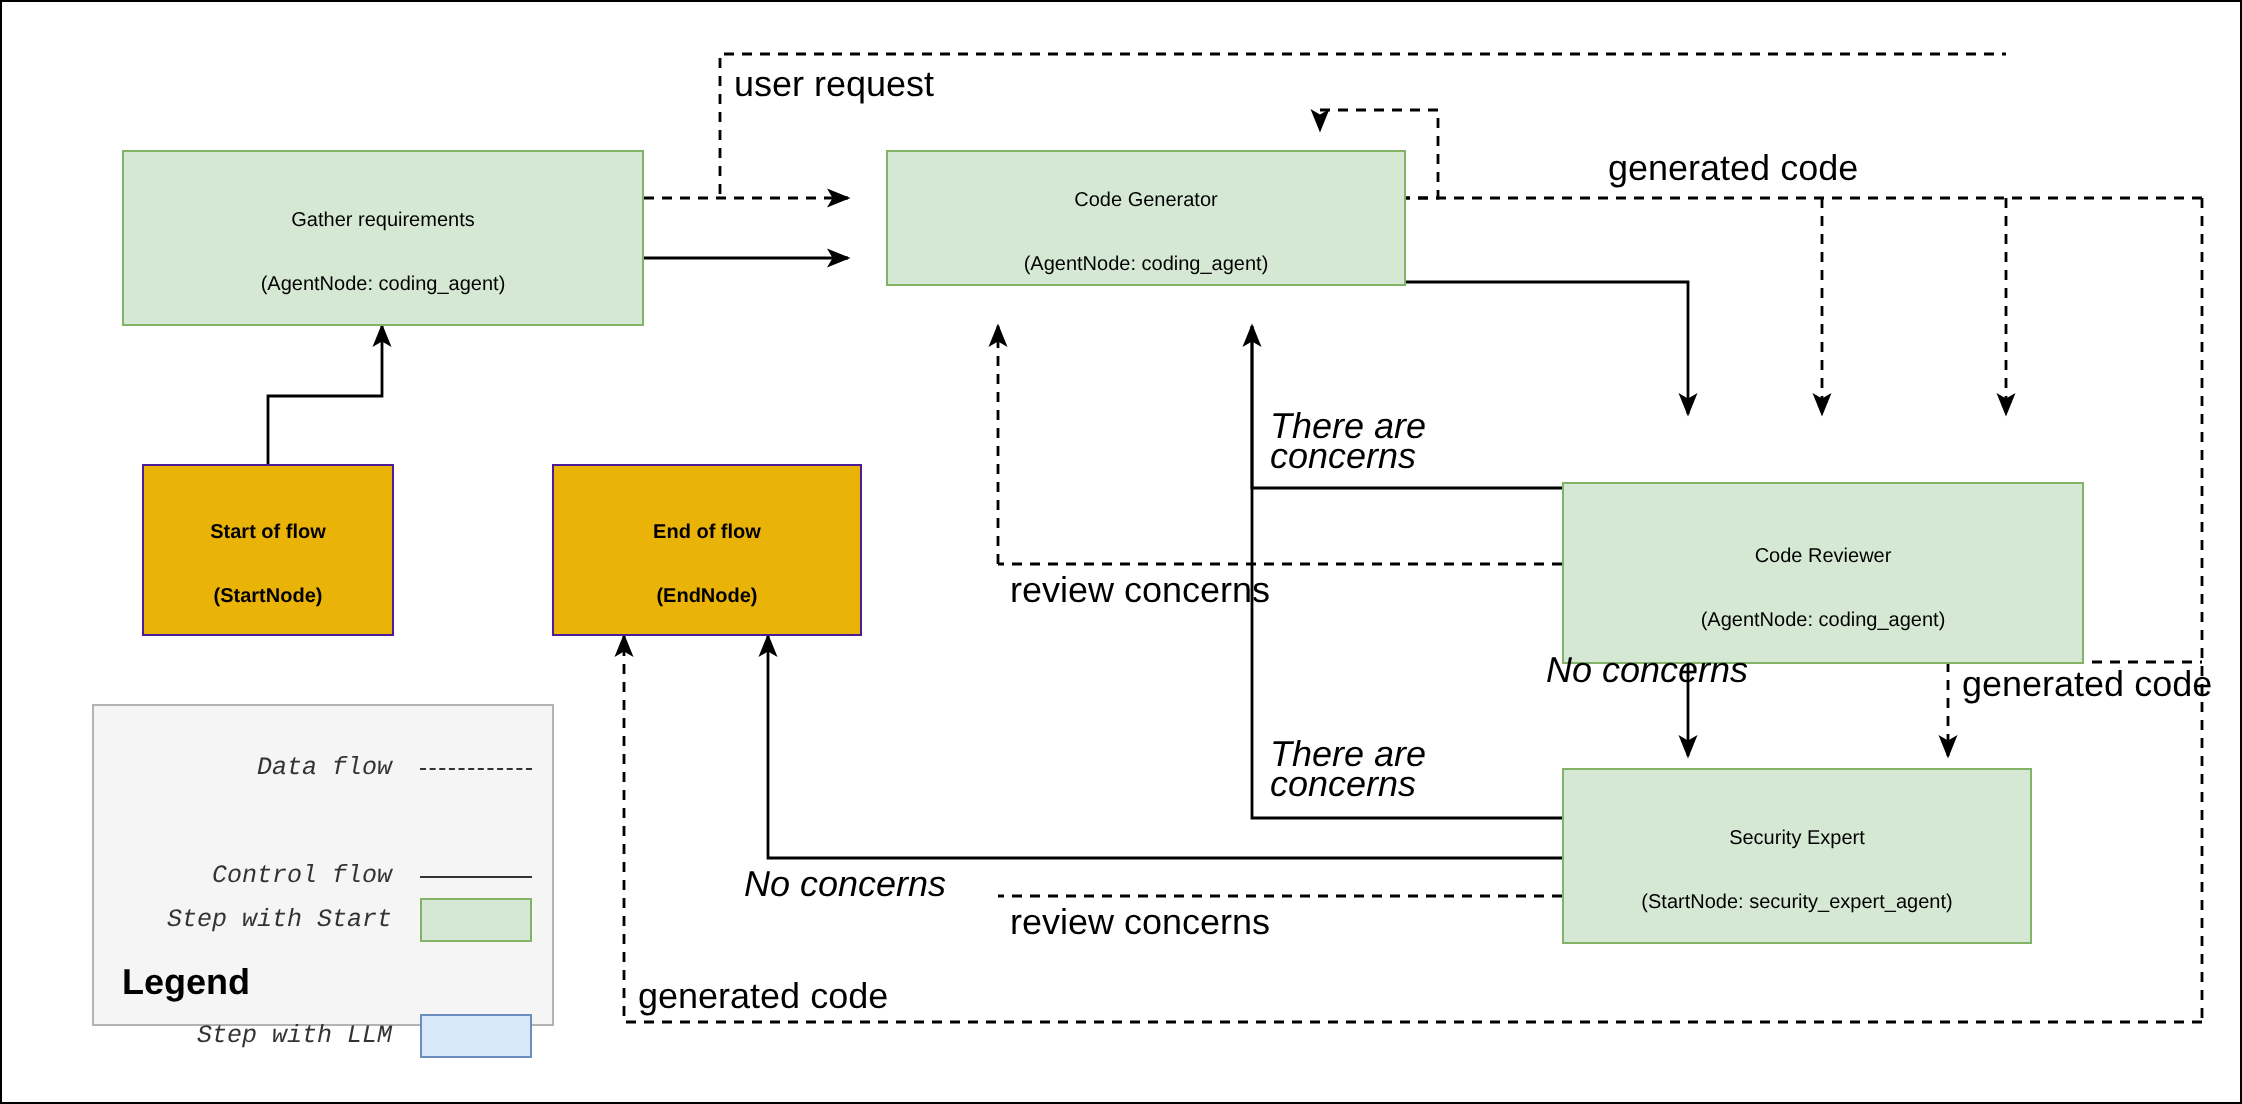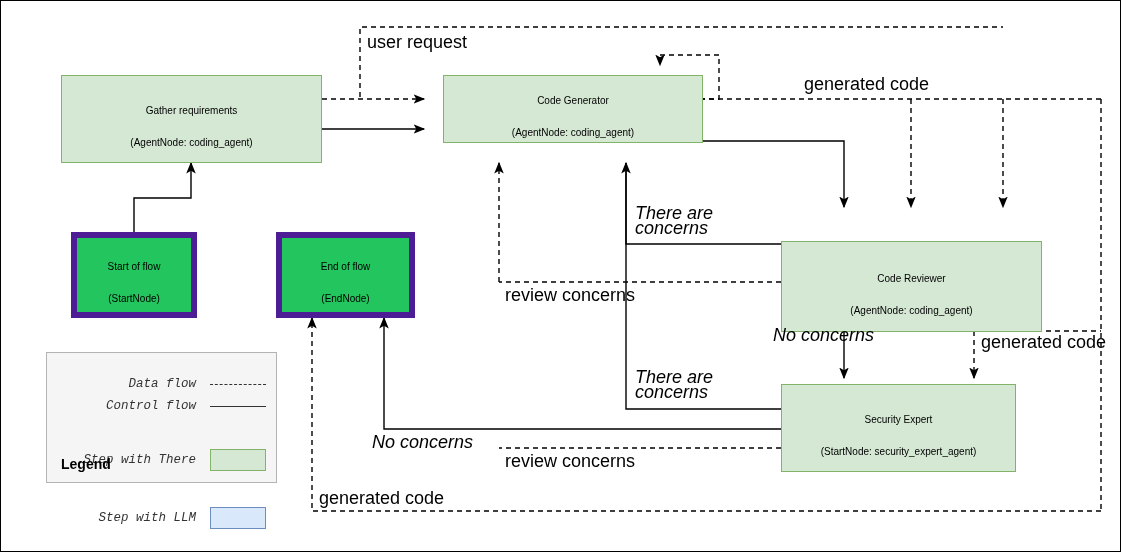--- a/index.html
+++ b/index.html
@@ -14,51 +14,51 @@
     box-sizing:border-box;
   }
   svg#wires{position:absolute;left:0;top:0;width:1121px;height:552px;}
 
   .node{
     position:absolute;box-sizing:border-box;
     display:flex;align-items:center;justify-content:center;
     text-align:center;font-size:10px;line-height:16px;color:#000;
   }
   .node.agent{background:#d5e8d4;border:1px solid #82b366;}
-  .node.plain{background:#22c55e;border:6px solid #4c1d95;}
+  .node.plain{background:#eab308;border:1px solid #4c1d95;font-weight:bold;}
   .node .lines{white-space:pre-line;}
 
   .elabel{
     position:absolute;font-size:18px;line-height:15px;color:#000;
     white-space:pre-line;background:transparent;
   }
   .elabel.ital{font-style:italic;}
 
   #legend{
-    position:absolute;left:45px;top:351px;width:231px;height:131px;
+    position:absolute;left:45px;top:351px;width:231px;height:161px;
     background:#f5f5f5;border:1px solid #b3b3b3;box-sizing:border-box;
   }
   .lrow{
     position:absolute;left:0;width:231px;height:26px;
     display:flex;align-items:center;
   }
   .lrow .ltext{
     flex:1;text-align:right;padding-right:14px;
     font-family:"Liberation Mono", monospace;
     font-style:italic;font-size:12.5px;color:#333;
   }
   .lrow .lart{width:68px;display:flex;align-items:center;}
   .sw{width:56px;height:22px;box-sizing:border-box;}
   .sw.green{background:#d5e8d4;border:1px solid #82b366;}
   .sw.blue{background:#dae8fc;border:1px solid #6c8ebf;}
   .dashline{width:56px;border-top:1.6px dashed #333;}
   .solidline{width:56px;border-top:1.8px solid #333;}
   #legend-title{
     position:absolute;left:14px;bottom:10px;
-    font-size:14px;font-weight:bold;color:#000;
+    font-size:18px;font-weight:bold;color:#000;
   }
 </style>
 </head>
 <body>
 
 <div id="canvas">
 
   <svg id="wires" viewBox="0 0 1121 552" xmlns="http://www.w3.org/2000/svg">
     <defs>
       <marker id="ah" markerWidth="9" markerHeight="9" refX="7.5" refY="4" orient="auto" markerUnits="strokeWidth">
@@ -135,21 +135,21 @@
     </div>
   </div>
 
   <div class="node plain" style="left:70px;top:231px;width:126px;height:86px;">
     <div class="lines">
       <span>Start of flow</span><br>
       <span>(StartNode)</span>
     </div>
   </div>
 
-  <div class="node plain" style="left:275px;top:231px;width:139px;height:86px;">
+  <div class="node plain" style="left:275px;top:231px;width:155px;height:86px;">
     <div class="lines">
       <span>End of flow</span><br>
       <span>(EndNode)</span>
     </div>
   </div>
 
   <div class="elabel" style="left:366px;top:34px;">user request</div>
 
   <div class="elabel" style="left:803px;top:76px;">generated code</div>
 
@@ -171,28 +171,28 @@
 
   <div class="elabel ital" style="left:371px;top:434px;">No concerns</div>
 
   <div id="legend">
     <div class="lrow" style="top:18px;">
       <div class="ltext">Data flow</div>
       <div class="lart">
           <div class="dashline"></div>
         </div>
     </div>
-    <div class="lrow" style="top:40px;">
+    <div class="lrow" style="top:72px;">
       <div class="ltext">Control flow</div>
       <div class="lart">
           <div class="solidline"></div>
         </div>
     </div>
     <div class="lrow" style="top:94px;">
-      <div class="ltext">Step with There</div>
+      <div class="ltext">Step with Start</div>
       <div class="lart">
           <div class="sw green"></div>
         </div>
     </div>
     <div class="lrow" style="top:132px;margin-top:20px;">
       <div class="ltext">Step with LLM</div>
       <div class="lart">
           <div class="sw blue"></div>
         </div>
     </div>

